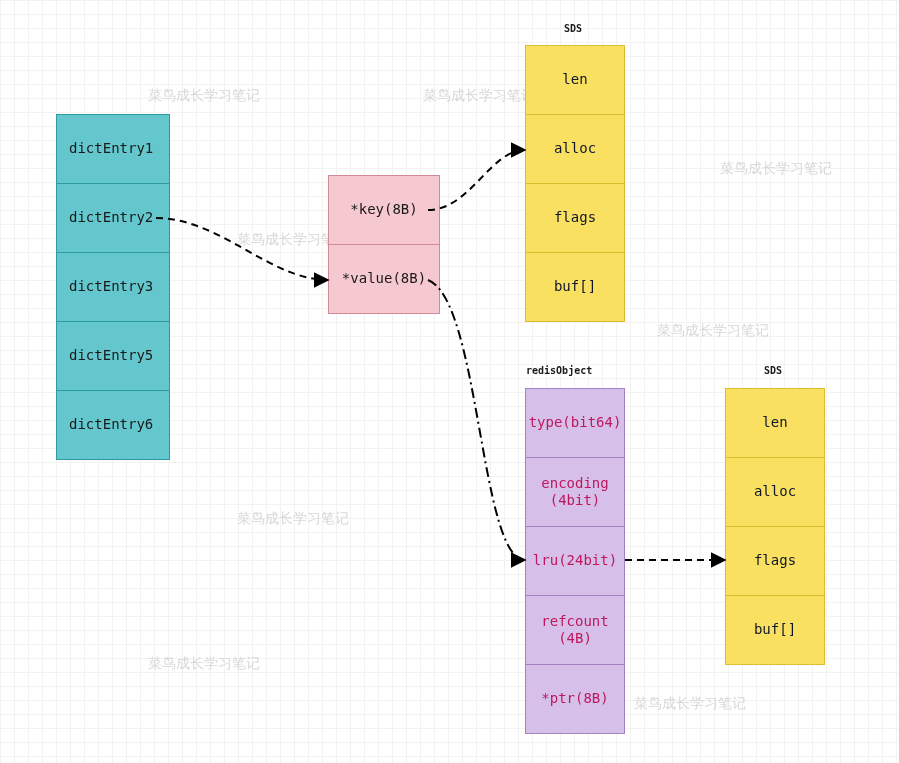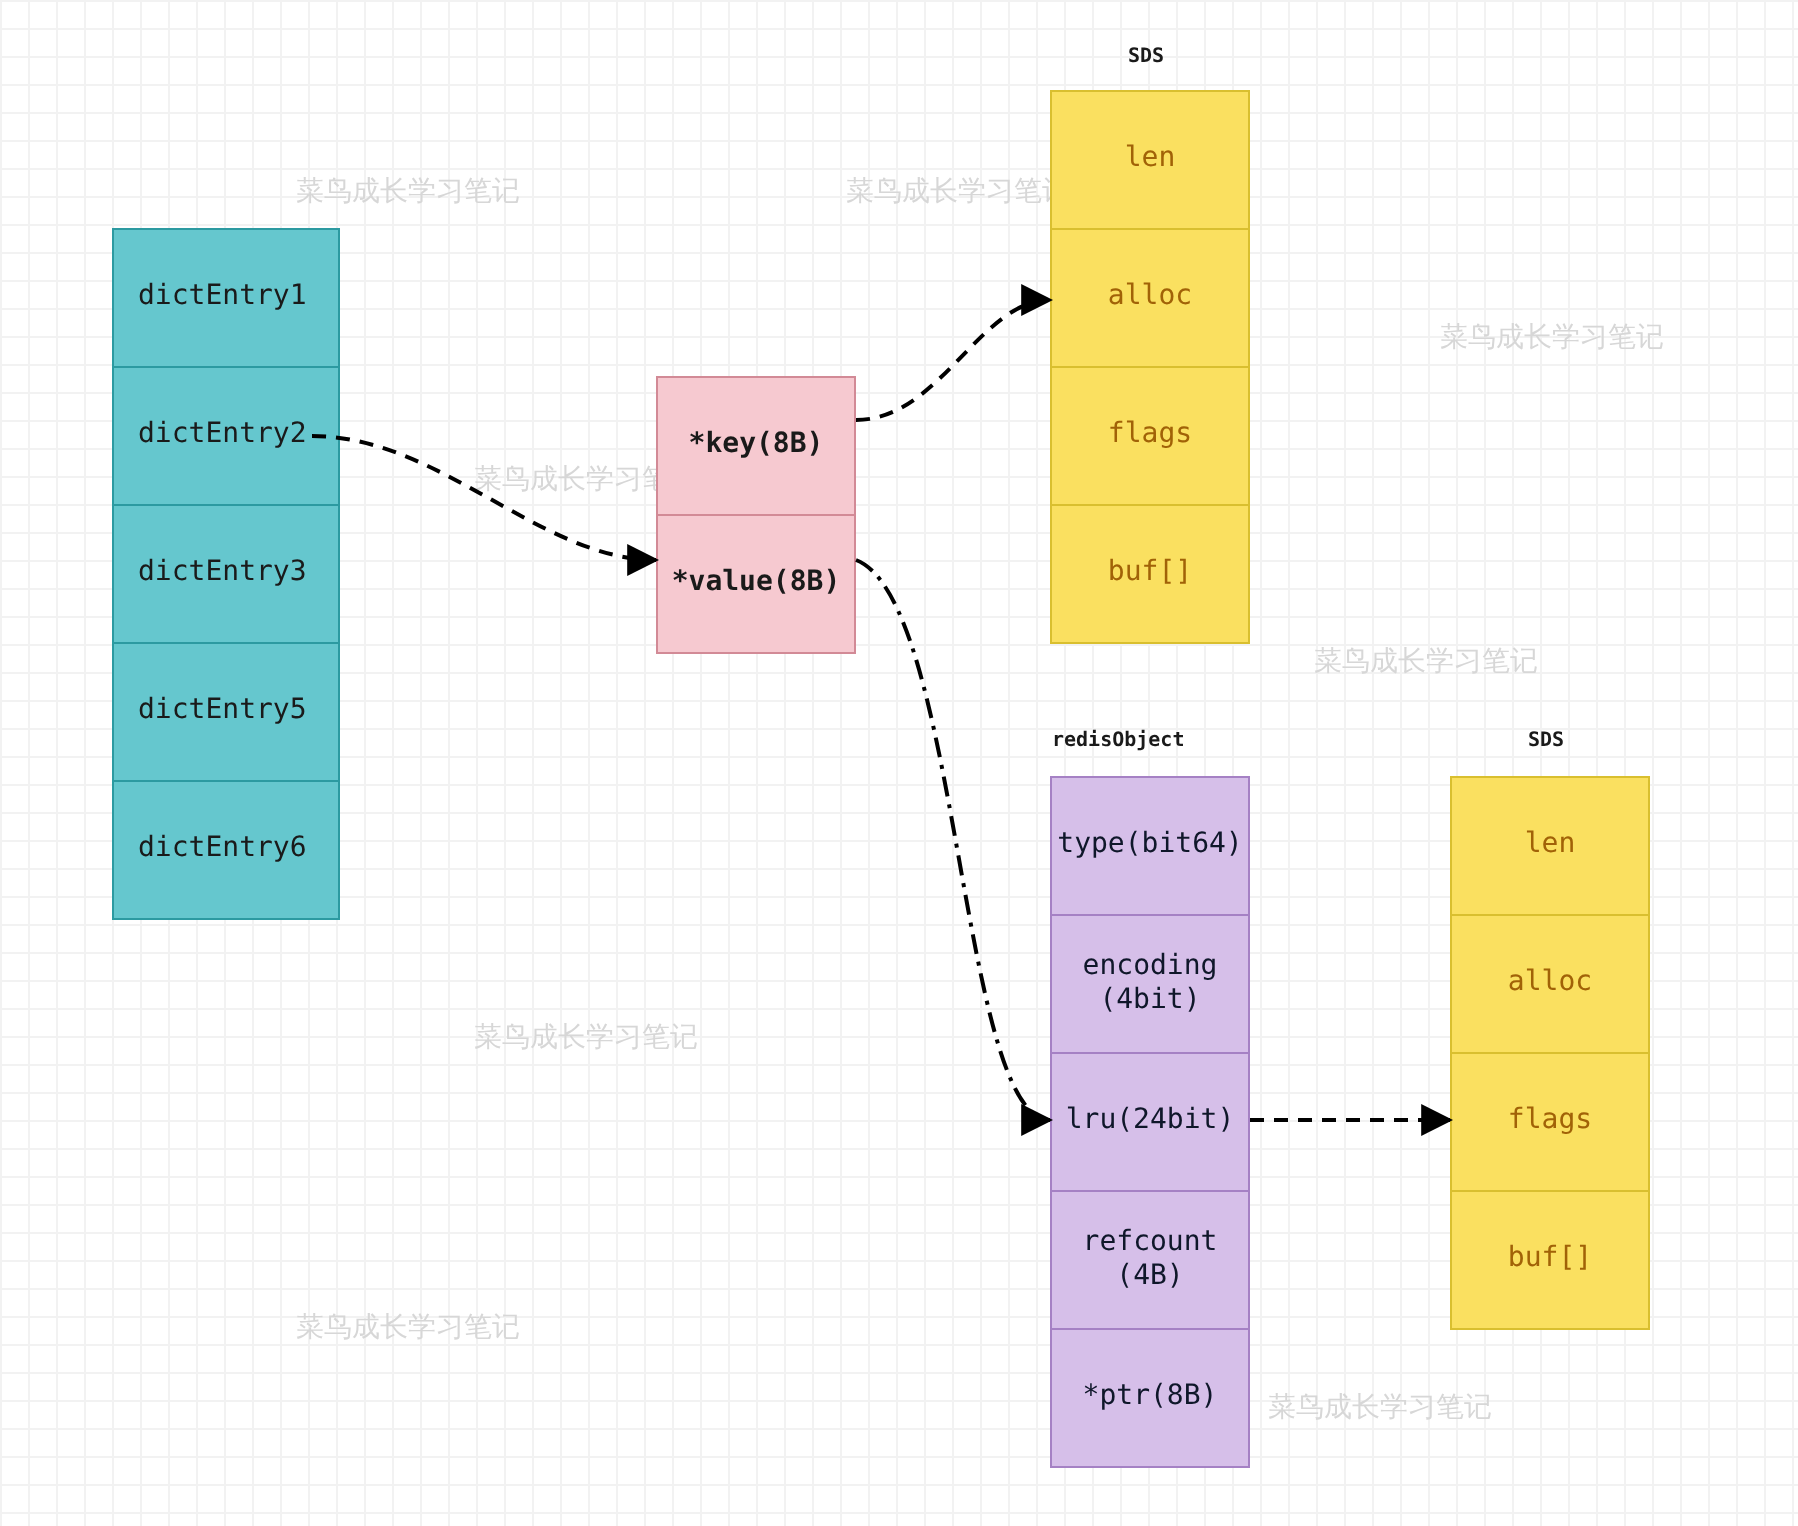--- a/index.html
+++ b/index.html
@@ -46,28 +46,28 @@
     text-align: center;
     font-size: 14px;
     line-height: 1.25;
     padding: 2px 4px;
   }
   .cell + .cell { margin-top: -1px; }
 
   
   .teal   .cell { background: #65c7ce; border-color: #2c9aa1; color: #1a1a1a; }
   .pink   .cell { background: #f6c9d0; border-color: #d28a96; color: #1a1a1a; }
-  .yellow .cell { background: #fae060; border-color: #d9bf2f; color: #a16207; }
-  .purple .cell { background: #d6bfe9; border-color: #a581c4; color: #0f172a; }
+  .yellow .cell { background: #fae060; border-color: #d9bf2f; color: #0f172a; }
+  .purple .cell { background: #d6bfe9; border-color: #a581c4; color: #be185d; }
 
   
   .dict        { left: 56px;  top: 114px; width: 114px; }
   .dict  .cell { height: 70px; justify-content: flex-start; padding-left: 12px; }
 
-  .entry       { left: 328px; top: 188px; width: 100px; font-weight: bold; }
+  .entry       { left: 328px; top: 175px; width: 112px; }
   .entry .cell { height: 70px; }
 
   .sds1        { left: 525px; top: 45px;  width: 100px; }
   .sds1  .cell { height: 70px; }
 
   .robj        { left: 525px; top: 388px; width: 100px; }
   .robj  .cell { height: 70px; }
 
   .sds2        { left: 725px; top: 388px; width: 100px; }
   .sds2  .cell { height: 70px; }

